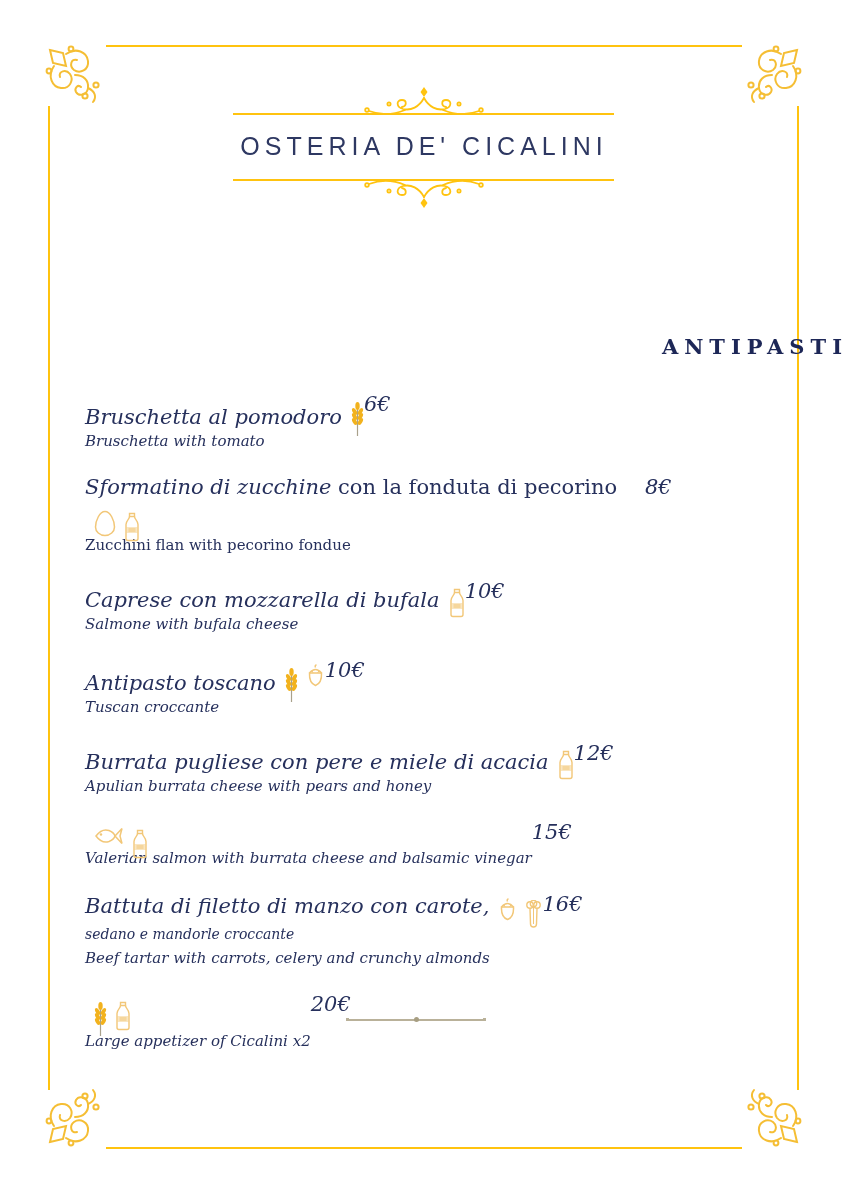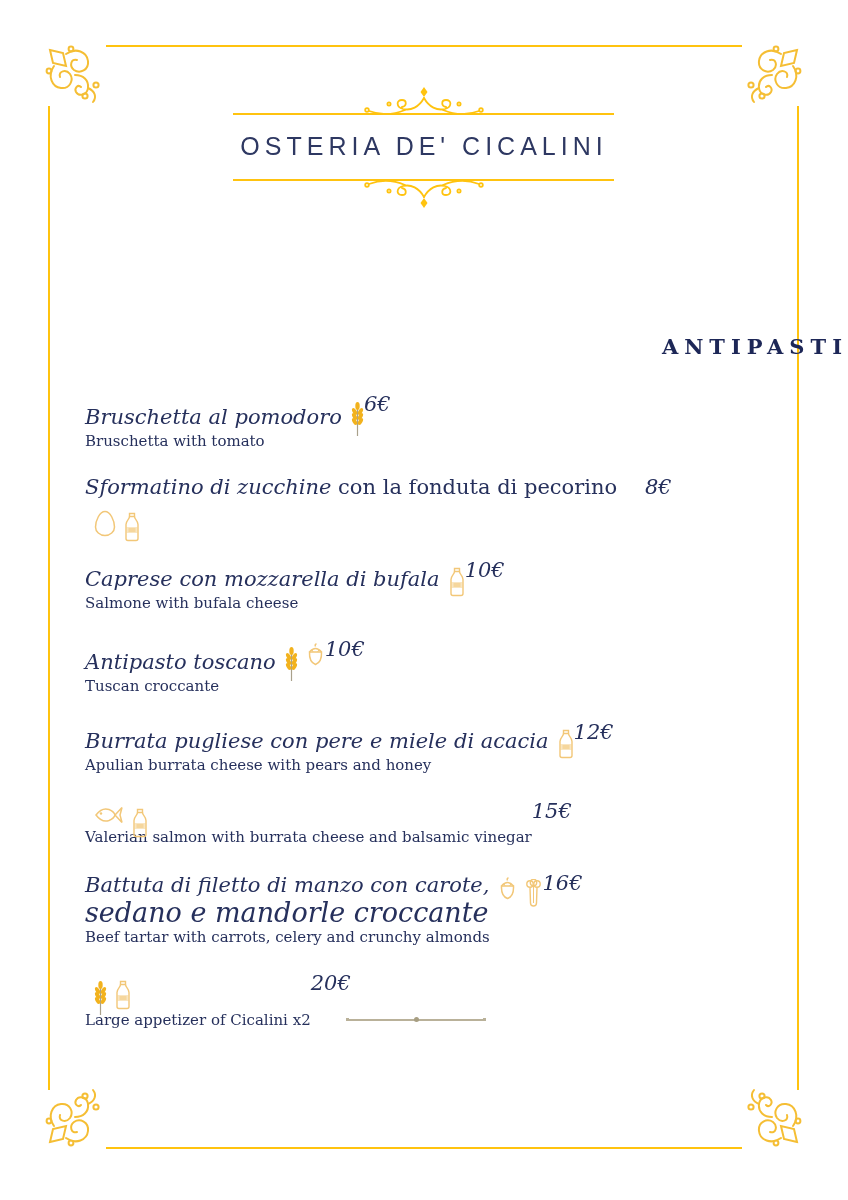--- a/index.html
+++ b/index.html
@@ -56,22 +56,22 @@
     color:var(--heading-navy,#1D2757);
   }
 
   
   .menu-list{position:absolute;left:85px;top:390px;width:683px;}
   .menu-item{display:flex;align-items:flex-start;margin-bottom:21px;}
   .item-main{max-width:560px;}
   .item-title-line{font-size:21px;line-height:28px;}
   .item-name{font-style:italic;}
   .item-name .upright{font-style:normal;}
-  .item-name-line2{font-style:italic;font-size:27px;line-height:28px;}
-  .item-desc{font-size:15px;line-height:21px;}
+  .item-name-line2{font-style:italic;font-size:14px;line-height:28px;}
+  .item-desc{font-style:italic;font-size:15px;line-height:21px;}
   .item-desc.upright{font-style:normal;}
   .item-price{font-style:italic;font-size:21px;line-height:28px;white-space:nowrap;}
 
   .item-icons{display:inline-flex;gap:8px;margin-left:9px;vertical-align:baseline;}
   .allergen-icon{display:inline-block;line-height:0;}
   .allergen-icon.icon-wheat{transform:translateY(12px);}
   .allergen-icon.icon-egg{transform:translateY(9px);}
   .allergen-icon.icon-milk{transform:translateY(11px);}
   .allergen-icon.icon-fish{transform:translateY(7px);}
   .allergen-icon.icon-nut{transform:translateY(8px);}
@@ -213,20 +213,21 @@
               <span class="allergen-icon icon-milk"><svg width="16" height="30" viewBox="0 0 16 30" fill="none" stroke="#F2C778" stroke-width="1.4">
                   <path d="M5.5,1.5 h5 v3 h-5 Z"></path>
                   <path d="M5.5,4.5 c0,3 -3.5,4 -3.5,8 v14 a2,2 0 0 0 2,2 h8 a2,2 0 0 0 2,-2 v-14 c0,-4 -3.5,-5 -3.5,-8"></path>
                   <rect x="2.5" y="15" width="11" height="6" fill="#F2C778" opacity="0.45" stroke="none"></rect>
                   <line x1="4.5" y1="17" x2="11.5" y2="17" stroke-width="1"></line>
                   <line x1="4.5" y1="19" x2="11.5" y2="19" stroke-width="1"></line>
                 </svg></span>
             </span>
       </div>
 
+      <div class="item-desc upright">Zucchini flan with pecorino fondue</div>
     </div>
     <div class="item-price">8€</div>
   </div>
 
   <div class="menu-item">
     <div class="item-main">
       <div class="item-title-line">
         <span class="item-name"><span>Caprese con mozzarella di bufala</span></span><span class="item-icons">
               <span class="allergen-icon icon-milk"><svg width="16" height="30" viewBox="0 0 16 30" fill="none" stroke="#F2C778" stroke-width="1.4">
                   <path d="M5.5,1.5 h5 v3 h-5 Z"></path>

